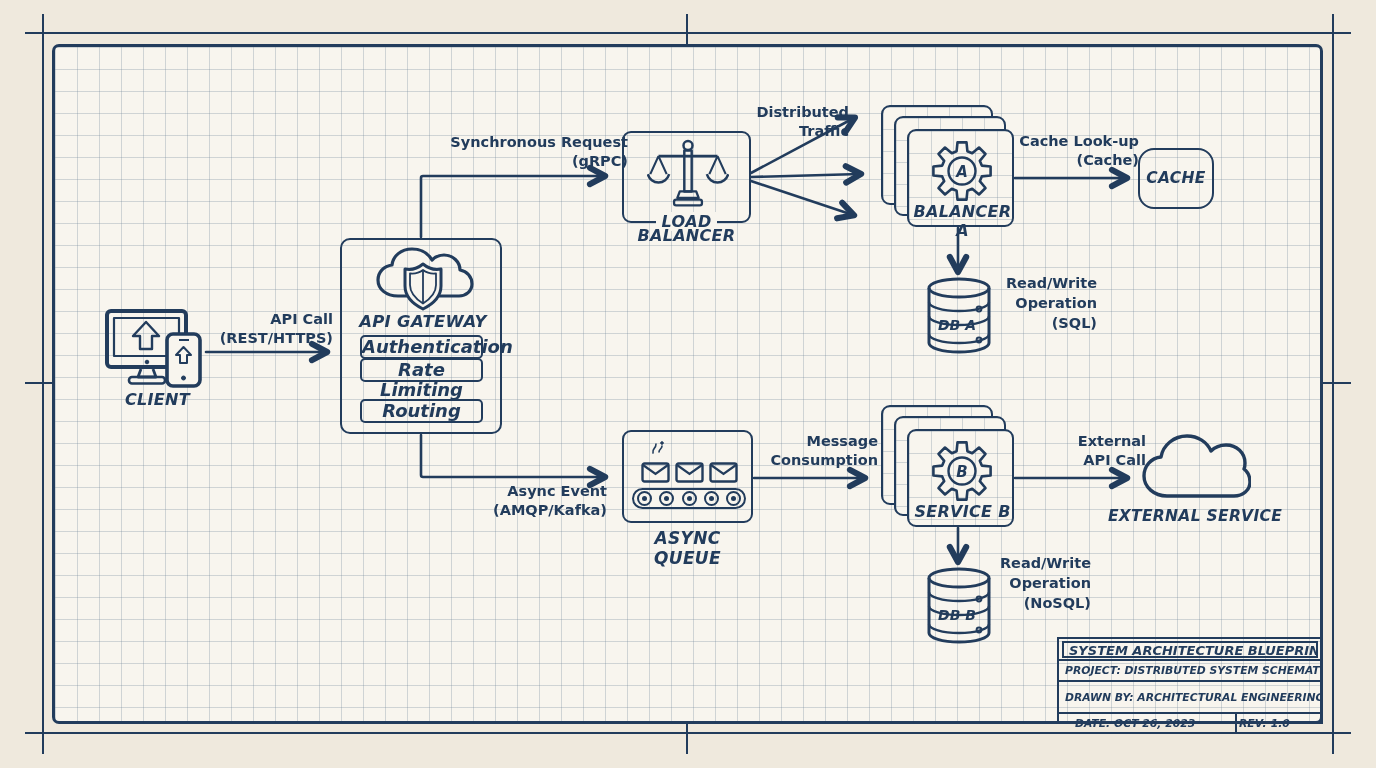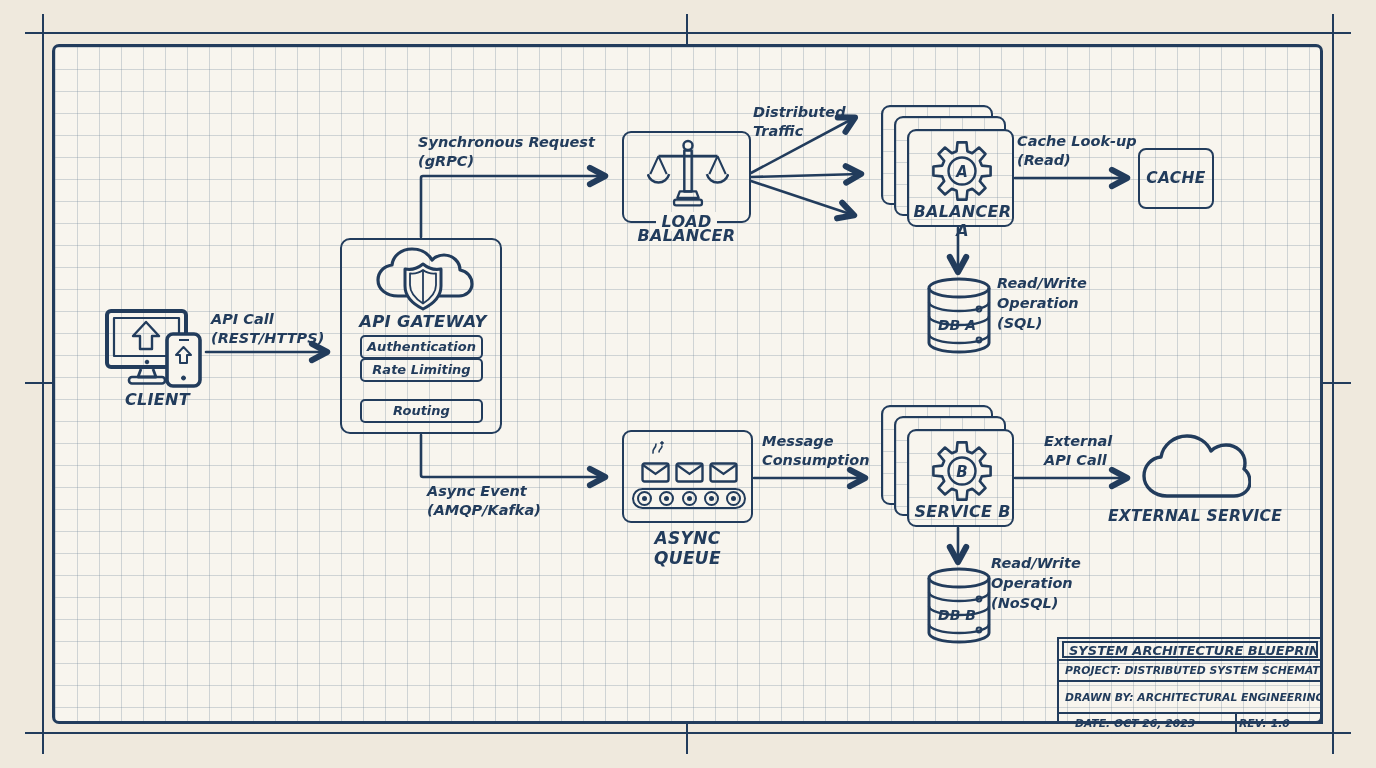--- a/index.html
+++ b/index.html
@@ -20,24 +20,24 @@
   svg text{stroke:none;fill:var(--ink);font-family:"DejaVu Sans",sans-serif;font-style:italic;font-weight:bold}
   #connectors{position:absolute;left:0;top:0;pointer-events:none}
   #connectors path{fill:none;stroke:var(--ink);stroke-width:2.6;stroke-linecap:round}
   .box{position:absolute;border:2.6px solid var(--ink);border-radius:10px;background:transparent}
   .card{position:absolute;border:2.4px solid var(--ink);border-radius:9px;
     background-color:var(--gridbg);
     background-image:linear-gradient(to right,var(--gridline) 1px,transparent 1px),
                      linear-gradient(to bottom,var(--gridline) 1px,transparent 1px);
     background-size:22px 22px}
   .nlabel{font-weight:bold;font-style:italic;letter-spacing:.3px;text-align:center;color:var(--ink)}
-  .elabel{position:absolute;text-align:left;font-style:italic;font-weight:bold;
+  .elabel{position:absolute;text-align:right;font-weight:bold;
     font-size:14.5px;line-height:19px;color:var(--ink)}
   .subbox{position:absolute;left:18px;width:123px;height:24px;border:2.2px solid var(--ink);
-    border-radius:5px;text-align:center;font-style:italic;font-weight:bold;font-size:13px;line-height:20px}
+    border-radius:5px;text-align:center;font-style:italic;font-weight:bold;font-size:18px;line-height:20px}
   .convey-dot{width:15px;height:15px;border:2.3px solid var(--ink);border-radius:50%;
     display:flex;align-items:center;justify-content:center}
   .convey-dot i{width:5px;height:5px;background:var(--ink);border-radius:50%}
   .tblock{position:absolute;left:1057px;top:637px;width:266px;height:87px;border:2.2px solid var(--ink)}
   .t1box{border:2px solid var(--ink);margin:2px 3px 1px 3px;height:17px;line-height:15px;
     padding-left:5px;font-size:13px;font-weight:bold;font-style:italic;white-space:nowrap;overflow:hidden}
   .trow{border-top:2px solid var(--ink);font-size:10.8px;font-weight:bold;font-style:italic;
     padding-left:6px;display:flex;align-items:center;white-space:nowrap;overflow:hidden}
 </style>
 </head>
@@ -143,24 +143,24 @@
       <path class="gear-path" stroke-width="2.6" stroke-linejoin="round" d="M28.6,-4.5L28.6,4.5L19.8,5.4L17.8,10.2L23.5,17.0L17.0,23.5L10.2,17.8L5.4,19.8L4.5,28.6L-4.5,28.6L-5.4,19.8L-10.2,17.8L-17.0,23.5L-23.5,17.0L-17.8,10.2L-19.8,5.4L-28.6,4.5L-28.6,-4.5L-19.8,-5.4L-17.8,-10.2L-23.5,-17.0L-17.0,-23.5L-10.2,-17.8L-5.4,-19.8L-4.5,-28.6L4.5,-28.6L5.4,-19.8L10.2,-17.8L17.0,-23.5L23.5,-17.0L17.8,-10.2L19.8,-5.4Z"></path>
       <circle r="13.5" stroke-width="2.4"></circle>
       <text x="0" y="5.5" text-anchor="middle" font-size="15">A</text>
     </svg>
     <div class="nlabel" style="position:absolute;left:0;top:71px;width:107px;font-size:16px">BALANCER A</div>
   </div>
 </div>
 
 <div class="elabel" style="left:1017px;top:132px;width:122px">
   <div>Cache Look-up</div>
-  <div>(Read)</div>
-</div>
-
-<div class="box" style="left:1138px;top:148px;width:76px;height:61px;border-radius:8px">
+  <div>(Cache)</div>
+</div>
+
+<div class="box" style="left:1138px;top:148px;width:76px;height:61px;border-radius:16px">
   <div class="nlabel" style="line-height:56px;font-size:15.5px">CACHE</div>
 </div>
 
 <svg width="66" height="78" viewBox="0 0 66 78" fill="none" style="position:absolute;left:926px;top:277px">
   <ellipse cx="33" cy="11" rx="30" ry="9" stroke-width="3"></ellipse>
   <path d="M3,11 V66 M63,11 V66" stroke-width="3"></path>
   <path d="M3,66 A30,9 0 0 0 63,66" stroke-width="3"></path>
   <path d="M3,25 A30,9 0 0 0 63,25" stroke-width="2.4"></path>
   <path d="M3,39 A30,9 0 0 0 63,39" stroke-width="2.4"></path>
   <path d="M3,57 A30,9 0 0 0 63,57" stroke-width="2.4"></path>

